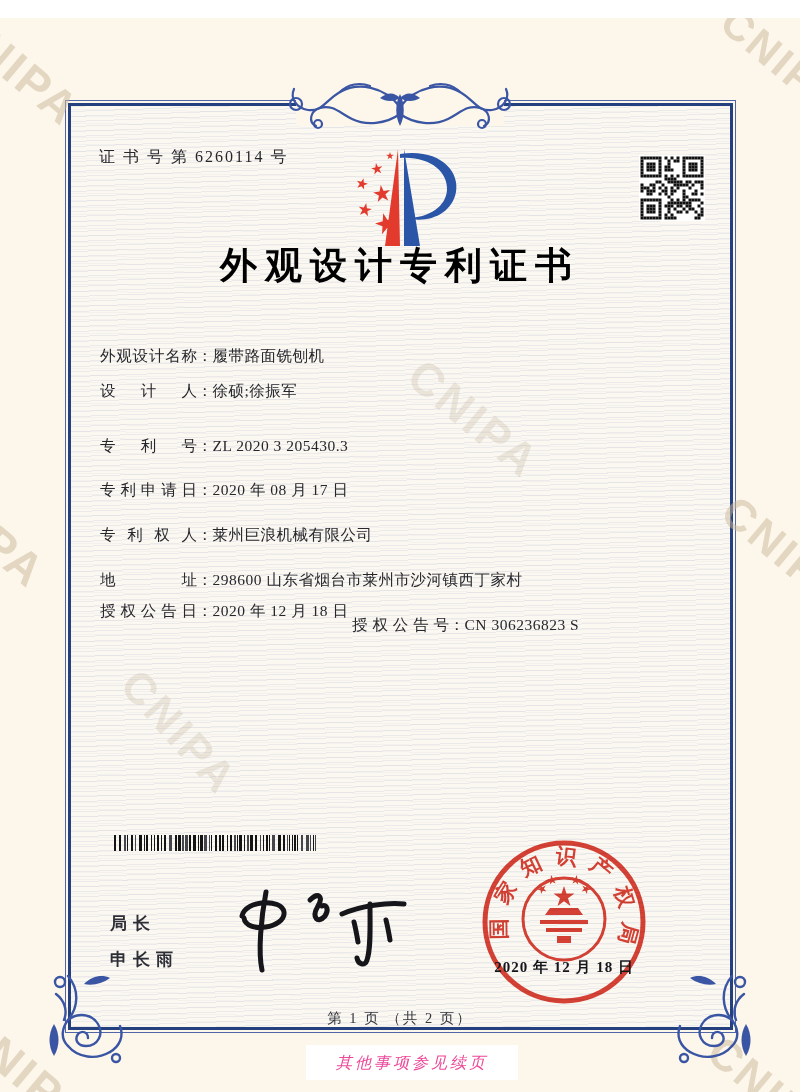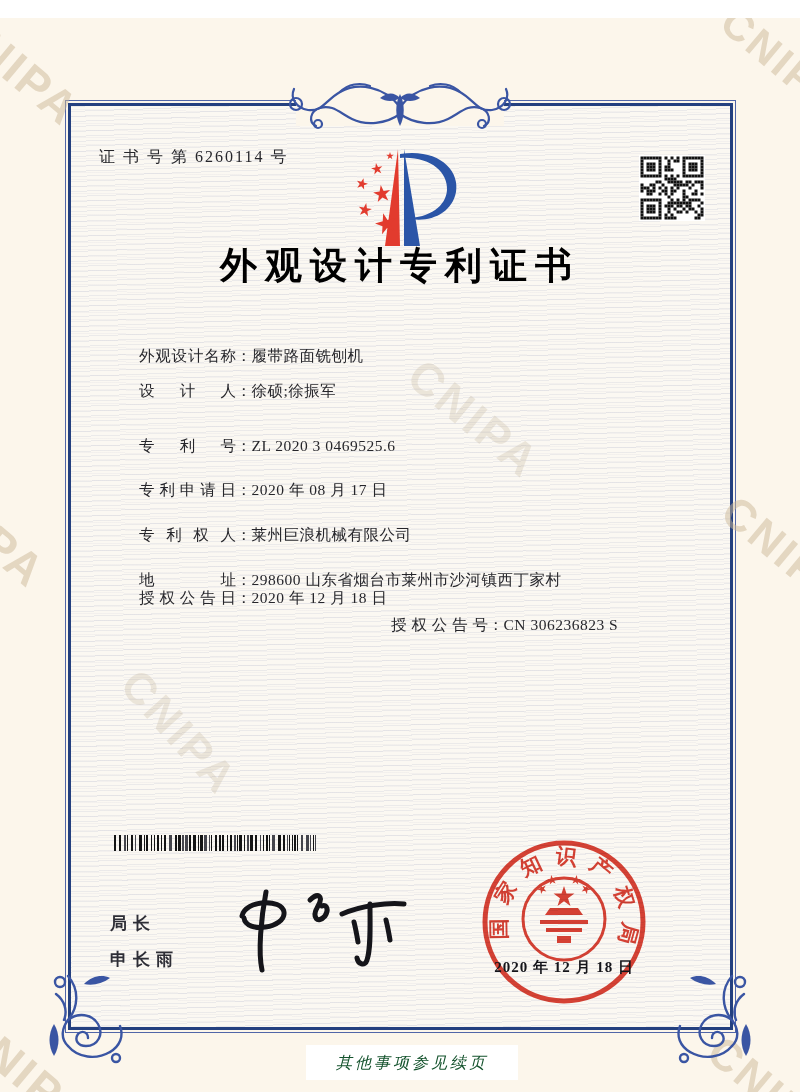--- a/index.html
+++ b/index.html
@@ -33,39 +33,39 @@
   
   .content{position:absolute; z-index:4; color:#26262b;}
   .cert-no{left:99px; top:129px; font-size:16px; letter-spacing:2px;}
   .title{
     left:0; top:223px; width:100%; text-align:center;
     font-size:37px; font-weight:bold; letter-spacing:8px; color:#000000;
   }
   .frow{left:100px; font-size:15.5px; white-space:nowrap;}
   .flabel{
     display:inline-block; width:97px; vertical-align:top;
-    text-align:justify; text-align-last:justify; text-justify:inter-character;margin-left:39px;
+    text-align:justify; text-align-last:justify; text-justify:inter-character;
   }
   .fcolon{display:inline-block;}
   .fval{letter-spacing:0.5px;}
   .paras{
     left:100px; top:634px; width:606px;
     font-size:15px; font-style:italic; line-height:28px;
     text-align:justify; color:#222;
   }
   .paras p{margin:0; text-indent:2em;}
   .sig{font-size:17px; letter-spacing:6px; color:#2e2e36; font-weight:600;margin-top:16px;}
   .pageinfo{
     left:0; top:991px; width:100%; text-align:center;
     font-size:14.5px; letter-spacing:2px; color:#33333a;
   }
   .footnote{
     left:306px; top:1027px; width:212px; height:35px; line-height:35px;
     background:#ffffff; text-align:center;
-    font-size:16px; font-style:italic; letter-spacing:3px; color:#14532d;
+    font-size:16px; font-style:italic; letter-spacing:3px; color:#ec4899;
     z-index:4; position:absolute;
   }
   .seal-wrap{position:absolute; left:477px; top:817px; width:174px; height:174px;
     z-index:5; mix-blend-mode:multiply; opacity:0.93;}
   .seal-date{
     left:477px; top:940px; width:174px; text-align:center;
     font-size:15px; font-weight:bold; color:#15151a; letter-spacing:1px; z-index:6;
   }
   .qr-box{left:639px; top:137px; z-index:4; position:absolute;}
   .logo-box{left:340px; top:126px; z-index:4; position:absolute;}
@@ -378,32 +378,32 @@
 
   <div class="content title" style="position:absolute">外观设计专利证书</div>
 
   <div class="content frow" style="position:absolute;top:328px">
     <span class="flabel">外观设计名称</span><span class="fcolon">：</span><span class="fval">履带路面铣刨机</span>
   </div>
   <div class="content frow" style="position:absolute;top:363px">
     <span class="flabel">设计人</span><span class="fcolon">：</span><span class="fval">徐硕;徐振军</span>
   </div>
   <div class="content frow" style="position:absolute;top:418px">
-    <span class="flabel">专利号</span><span class="fcolon">：</span><span class="fval">ZL 2020 3 0469525.6</span>
+    <span class="flabel">专利号</span><span class="fcolon">：</span><span class="fval">ZL 2020 3 205430.3</span>
   </div>
   <div class="content frow" style="position:absolute;top:462px">
     <span class="flabel">专利申请日</span><span class="fcolon">：</span><span class="fval">2020 年 08 月 17 日</span>
   </div>
   <div class="content frow" style="position:absolute;top:507px">
     <span class="flabel">专利权人</span><span class="fcolon">：</span><span class="fval">莱州巨浪机械有限公司</span>
   </div>
   <div class="content frow" style="position:absolute;top:552px">
     <span class="flabel">地址</span><span class="fcolon">：</span><span class="fval">298600 山东省烟台市莱州市沙河镇西丁家村</span>
   </div>
-  <div class="content frow" style="position:absolute;top:570px">
+  <div class="content frow" style="position:absolute;top:583px">
     <span class="flabel">授权公告日</span><span class="fcolon">：</span><span class="fval">2020 年 12 月 18 日</span>
   </div>
   <div class="content frow" style="position:absolute;left:352px;top:597px">
     <span class="flabel">授权公告号</span><span class="fcolon">：</span><span class="fval">CN 306236823 S</span>
   </div>
 
 
   <div class="bar-box">
     <svg id="barcode-svg" width="210" height="16" viewBox="0 0 210 16">
         <rect x="2" y="0" width="2" height="16" fill="#141414"></rect>
@@ -495,19 +495,20 @@
       <rect x="63" y="85" width="48" height="4" fill="#d63426"></rect>
       <rect x="69" y="93" width="36" height="4" fill="#d63426"></rect>
       <rect x="80" y="101" width="14" height="7" fill="#d63426"></rect>
       <text font-size="21" font-weight="bold" fill="#d63426" letter-spacing="12" font-family="Liberation Serif, DejaVu Serif, serif">
         <textPath href="#sealArc" startOffset="3">国家知识产权局</textPath>
       </text>
     </svg>
   </div>
   <div class="content seal-date" style="position:absolute">2020 年 12 月 18 日</div>
 
+  <div class="content pageinfo" style="position:absolute">第 1 页 （共 2 页）</div>
 
   <div class="footnote">其他事项参见续页</div>
 
 </div>
 
 
 
 
 </body></html>

